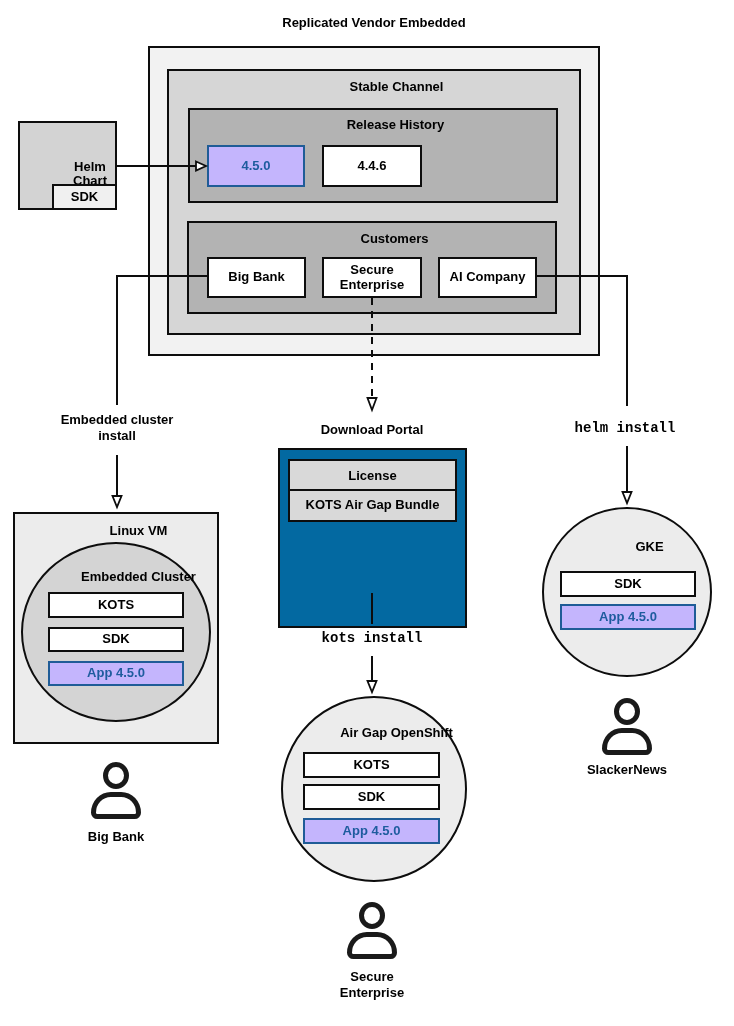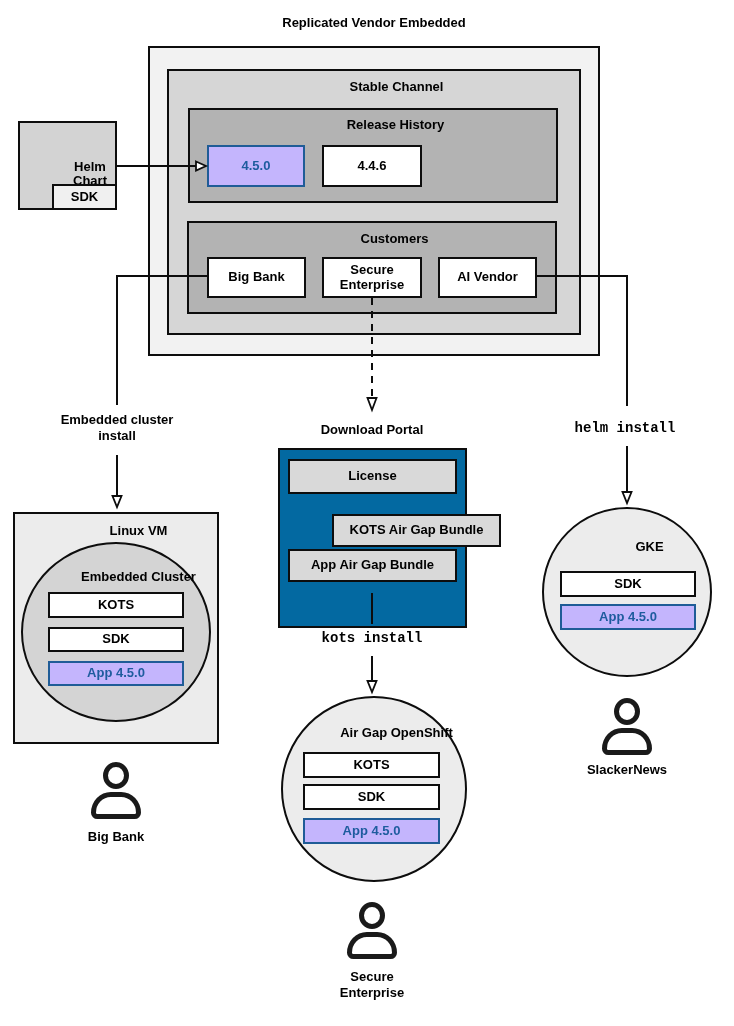--- a/index.html
+++ b/index.html
@@ -67,21 +67,21 @@
     <div class="heading" style="top:8px;">Release History</div>
   </div>
   <div class="cbox blue" style="left:207px; top:145px; width:98px; height:42px;">4.5.0</div>
   <div class="cbox" style="left:322px; top:145px; width:100px; height:42px;">4.4.6</div>
 
   <div class="box" style="left:187px; top:221px; width:370px; height:93px; background:#b3b3b3;">
     <div class="heading" style="top:9px;">Customers</div>
   </div>
   <div class="cbox" style="left:207px; top:257px; width:99px; height:41px;">Big Bank</div>
   <div class="cbox" style="left:322px; top:257px; width:100px; height:41px; padding:0 10px;">Secure Enterprise</div>
-  <div class="cbox" style="left:438px; top:257px; width:99px; height:41px;">AI Vendor</div>
+  <div class="cbox" style="left:438px; top:257px; width:99px; height:41px;">AI Company</div>
 
   <div class="box" style="left:18px; top:121px; width:99px; height:89px; background:#d3d3d3;">
     <div class="heading" style="top:37px;">Helm Chart</div>
     <div class="cbox" style="right:-2px; bottom:-2px; width:65px; height:26px; background:#f0f0f0;">SDK</div>
   </div>
 
   <div class="lbl" style="left:52px; top:412px; width:130px;">Embedded cluster install</div>
 
   <div class="box" style="left:13px; top:512px; width:206px; height:232px; background:#ececec;">
     <div class="heading" style="top:10px;">Linux VM</div>
@@ -95,22 +95,21 @@
 
   <div class="person" style="left:88px; top:762px;">
     <div class="p-head"></div>
     <div class="p-body"></div>
   </div>
   <div class="lbl" style="left:66px; top:829px; width:100px;">Big Bank</div>
 
   <div class="lbl" style="left:292px; top:422px; width:160px;">Download Portal</div>
   <div class="box" style="left:278px; top:448px; width:189px; height:180px; background:#0369a1;">
     <div class="cbox grayitem" style="left:8px; top:9px; width:169px; height:35px;">License</div>
-    <div class="cbox grayitem" style="left:8px; top:64px; width:169px; height:33px;margin-left:44px;">KOTS Air Gap Bundle</div>
-    <div class="cbox grayitem" style="left:8px; top:99px; width:169px; height:33px;">App Air Gap Bundle</div>
+    <div class="cbox grayitem" style="left:8px; top:39px; width:169px; height:33px;">KOTS Air Gap Bundle</div>
   </div>
 
   <div class="cmd" style="left:292px; top:630px; width:160px;">kots install</div>
 
   <div class="circle" style="left:281px; top:696px; width:186px; height:186px; background:#ececec;">
     <div class="heading" style="top:28px;">Air Gap OpenShift</div>
   </div>
   <div class="cbox" style="left:303px; top:752px; width:137px; height:26px;">KOTS</div>
   <div class="cbox" style="left:303px; top:784px; width:137px; height:26px;">SDK</div>
   <div class="cbox blue" style="left:303px; top:818px; width:137px; height:26px;">App 4.5.0</div>

